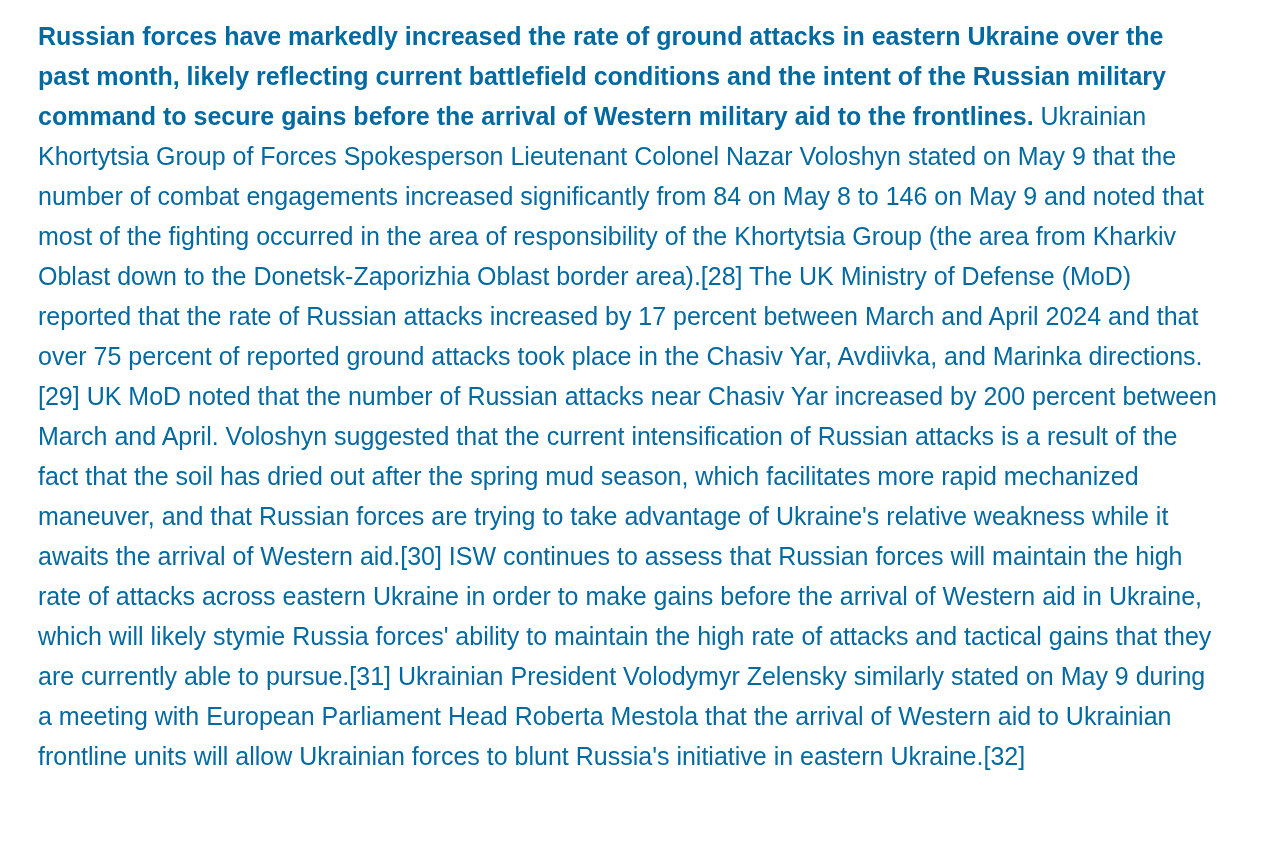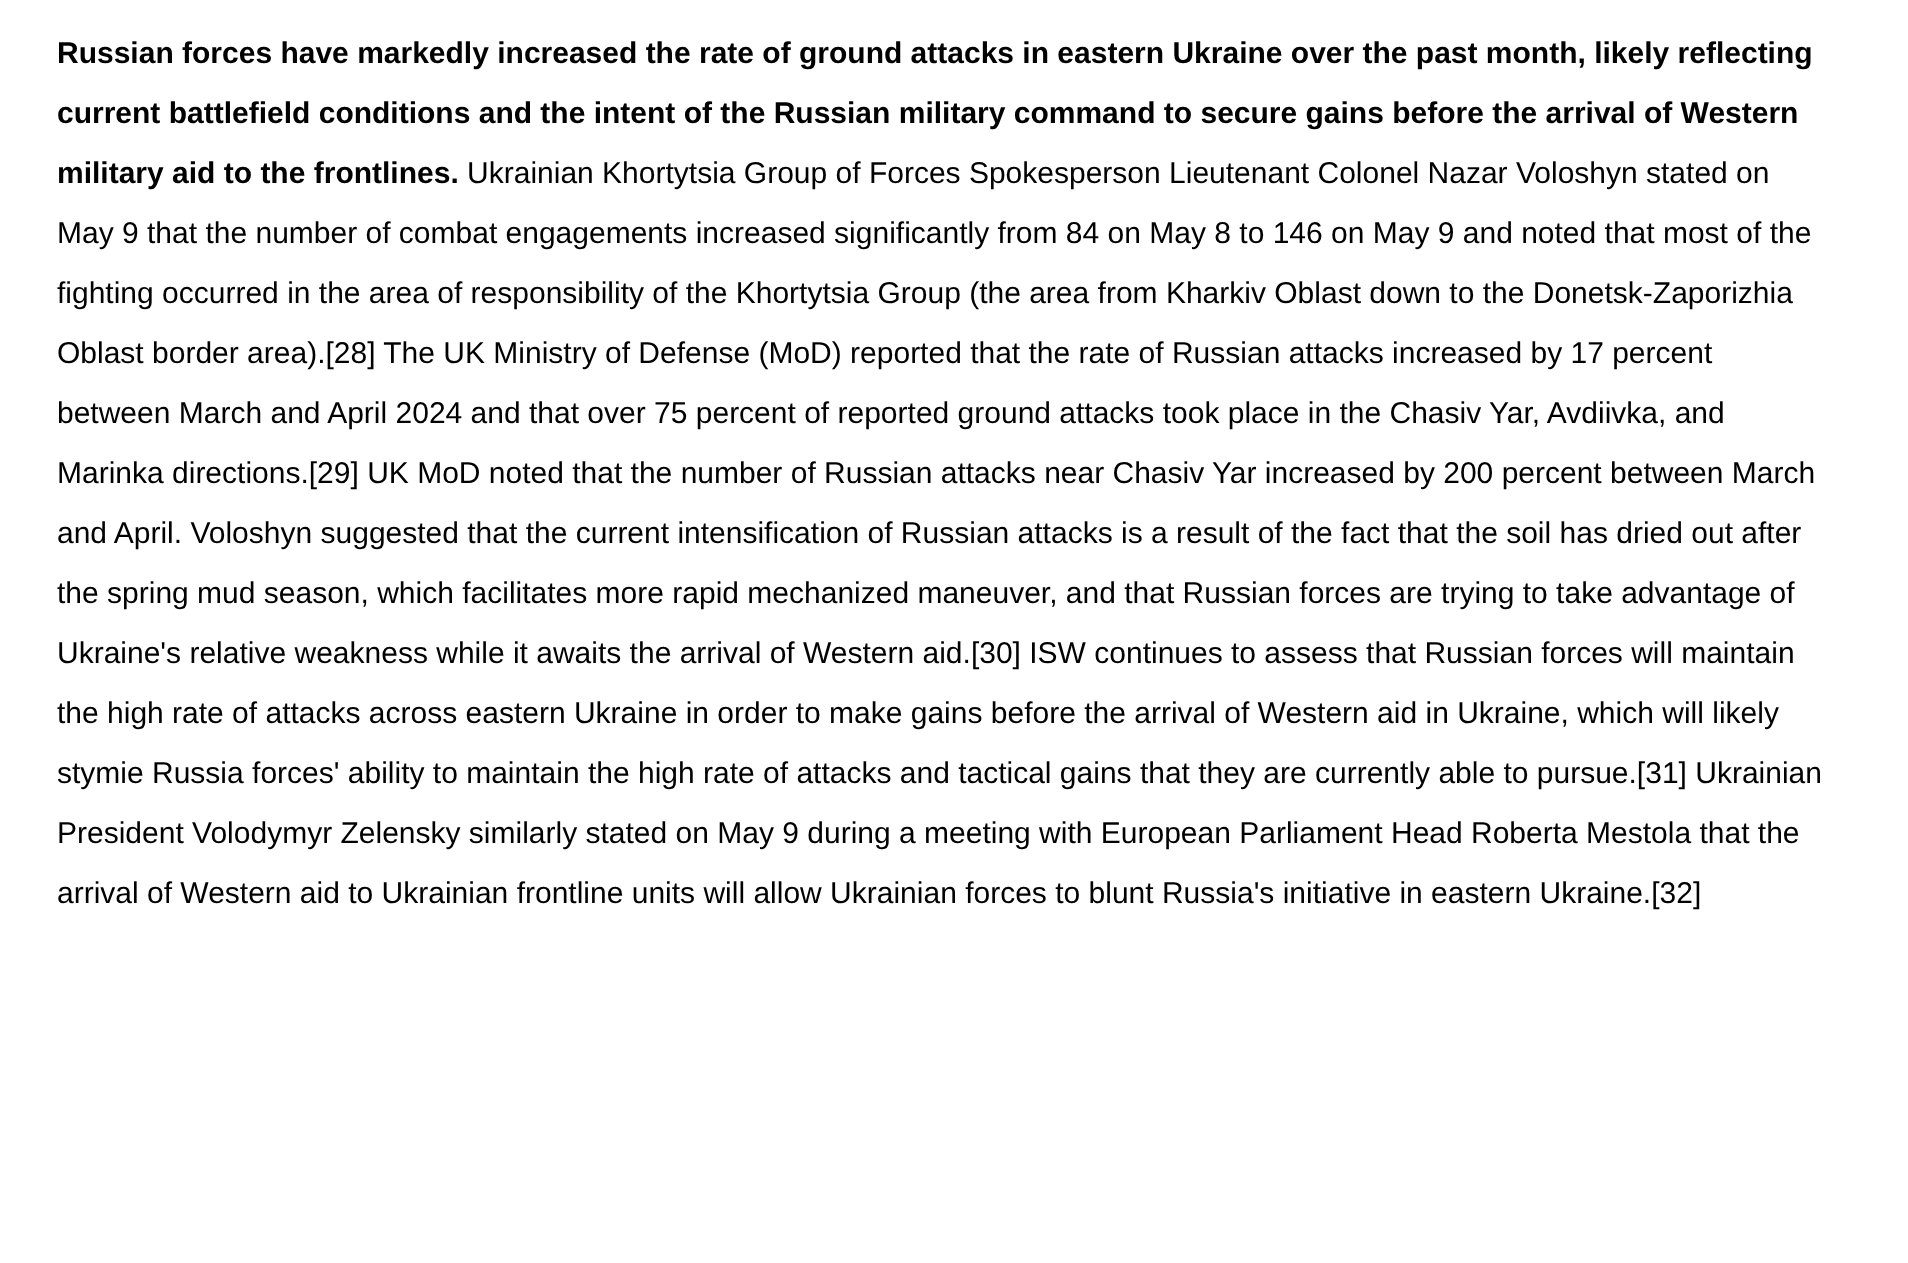--- a/index.html
+++ b/index.html
@@ -16,23 +16,23 @@
     box-sizing: border-box;
     width: 1272px;
     height: 842px;
     padding: 16px 44px 0 38px;
     background: #ffffff;
   }
   .article-paragraph {
     margin: 0;
     max-width: 1180px;
     font-family: "Liberation Sans", "DejaVu Sans", sans-serif;
-    font-size: 20px;
+    font-size: 25px;
     line-height: 40px;
-    color: #000000;
+    color: #0369a1;
     font-weight: 400;
     text-align: left;
   }
   .article-paragraph .lead-bold {
     font-weight: 700;
   }
 </style>
 </head>
 <body>
 

